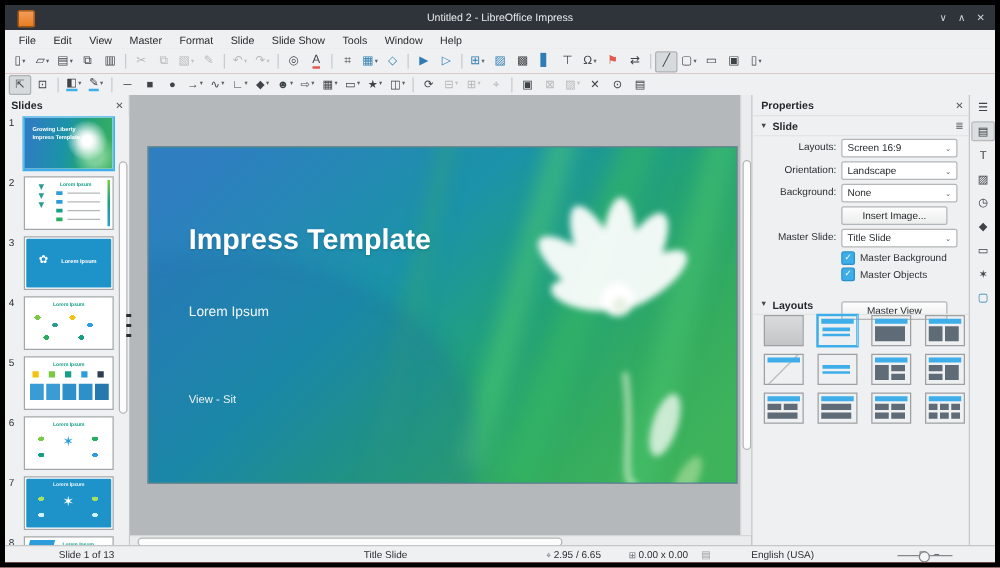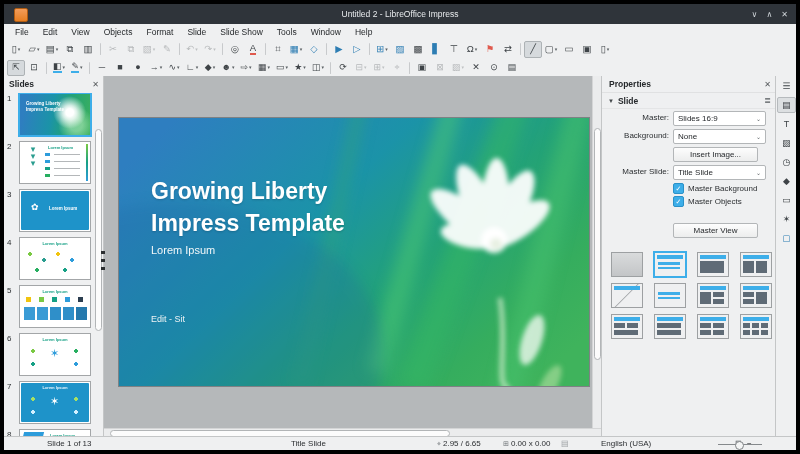--- a/index.html
+++ b/index.html
@@ -178,21 +178,21 @@
         <span class="menu-item">
           <span>File</span>
         </span>
         <span class="menu-item">
           <span>Edit</span>
         </span>
         <span class="menu-item">
           <span>View</span>
         </span>
         <span class="menu-item">
-          <span>Objects</span>
+          <span>Master</span>
         </span>
         <span class="menu-item">
           <span>Format</span>
         </span>
         <span class="menu-item">
           <span>Slide</span>
         </span>
         <span class="menu-item">
           <span>Slide Show</span>
         </span>
@@ -546,25 +546,24 @@
               <ellipse rx="14" ry="46" transform="rotate(2) translate(0,-36)"></ellipse>
               <ellipse rx="15" ry="44" transform="rotate(28) translate(0,-34)"></ellipse>
               <ellipse rx="14" ry="38" transform="rotate(56) translate(0,-28)"></ellipse>
               <ellipse rx="12" ry="30" transform="rotate(-80) translate(0,-24)"></ellipse>
             </g>
             <circle r="13" fill="#ffffff" opacity="0.95"></circle>
             <circle cx="2" cy="4" r="6" fill="#e7f0e2"></circle>
           </g>
         </svg>
         <div class="slide-title">
-            <div>Growing Liberty</div>
             <div>Impress Template</div>
           </div>
         <div class="slide-sub">Lorem Ipsum</div>
-        <div class="slide-footer">Edit - Sit</div>
+        <div class="slide-footer">View - Sit</div>
       </div>
     </div>
     <div class="grip grip-left"></div>
     <div class="grip grip-right"></div>
     <div class="vscroll">
         <div class="sthumb"></div>
       </div>
     <div class="hscroll">
         <div class="sthumb"></div>
       </div>
@@ -574,23 +573,30 @@
         <span class="props-title">Properties</span>
         <span class="props-close">✕</span>
       </div>
       <div class="sect-header">
         <span class="sect-chevron">▼</span>
         <span class="sect-title">Slide</span>
         <span class="sect-menu">≣</span>
       </div>
       <div style="position:absolute;left:0;right:0;top:34px;">
         <div class="prow">
-          <span class="plabel">Master:</span>
+          <span class="plabel">Layouts:</span>
           <span class="pcontrol">
-              <span>Slides 16:9</span>
+              <span>Screen 16:9</span>
+              <span class="caret">⌄</span>
+            </span>
+        </div>
+        <div class="prow">
+          <span class="plabel">Orientation:</span>
+          <span class="pcontrol">
+              <span>Landscape</span>
               <span class="caret">⌄</span>
             </span>
         </div>
         <div class="prow">
           <span class="plabel">Background:</span>
           <span class="pcontrol">
               <span>None</span>
               <span class="caret">⌄</span>
             </span>
         </div>
@@ -610,20 +616,24 @@
               <span class="cblabel">Master Background</span>
             </div>
             <div class="cbrow checked">
               <span class="cbbox">✓</span>
               <span class="cblabel">Master Objects</span>
             </div>
           </div>
         <div class="prow" style="margin-top:14px;">
           <span class="pbtn">Master View</span>
         </div>
+      </div>
+      <div class="sect-header" style="position:absolute;left:0;right:0;top:160px;">
+        <span class="sect-chevron">▼</span>
+        <span class="sect-title">Layouts</span>
       </div>
       <div class="layout-grid">
           <div class="lay p-blank"></div>
           <div class="lay selected p-title-sub hasbar"></div>
           <div class="lay p-title-content hasbar"></div>
           <div class="lay p-two-content hasbar"></div>
           <div class="lay p-title-only hasbar"></div>
           <div class="lay p-centered"></div>
           <div class="lay p-one-two hasbar"></div>
           <div class="lay p-two-one hasbar"></div>

